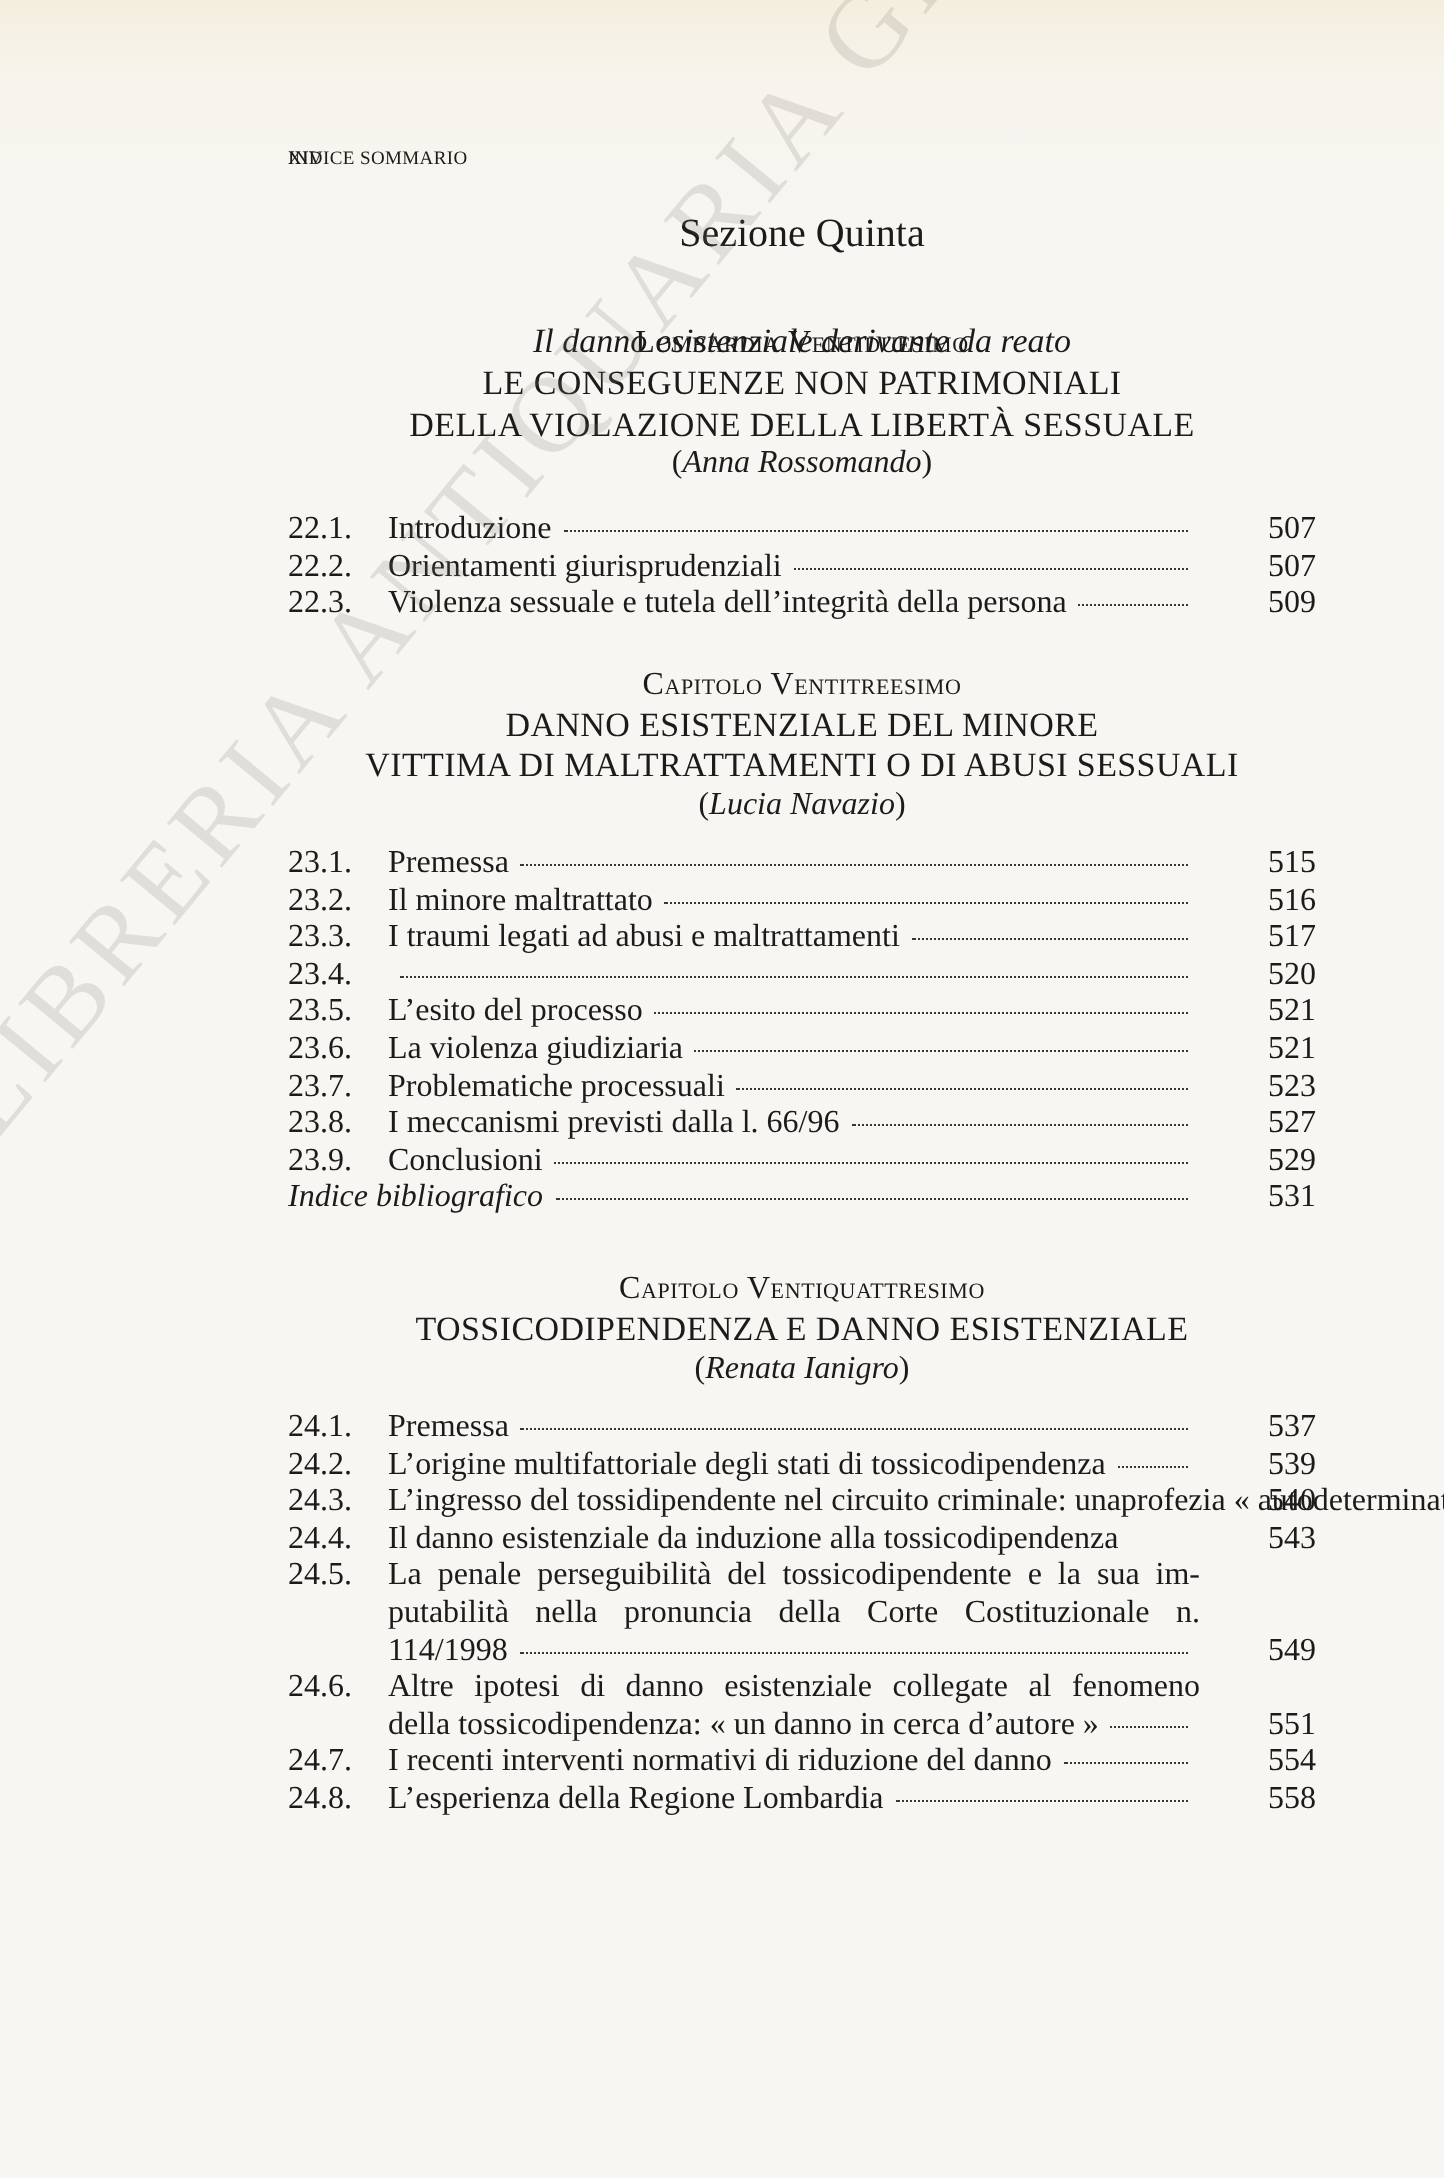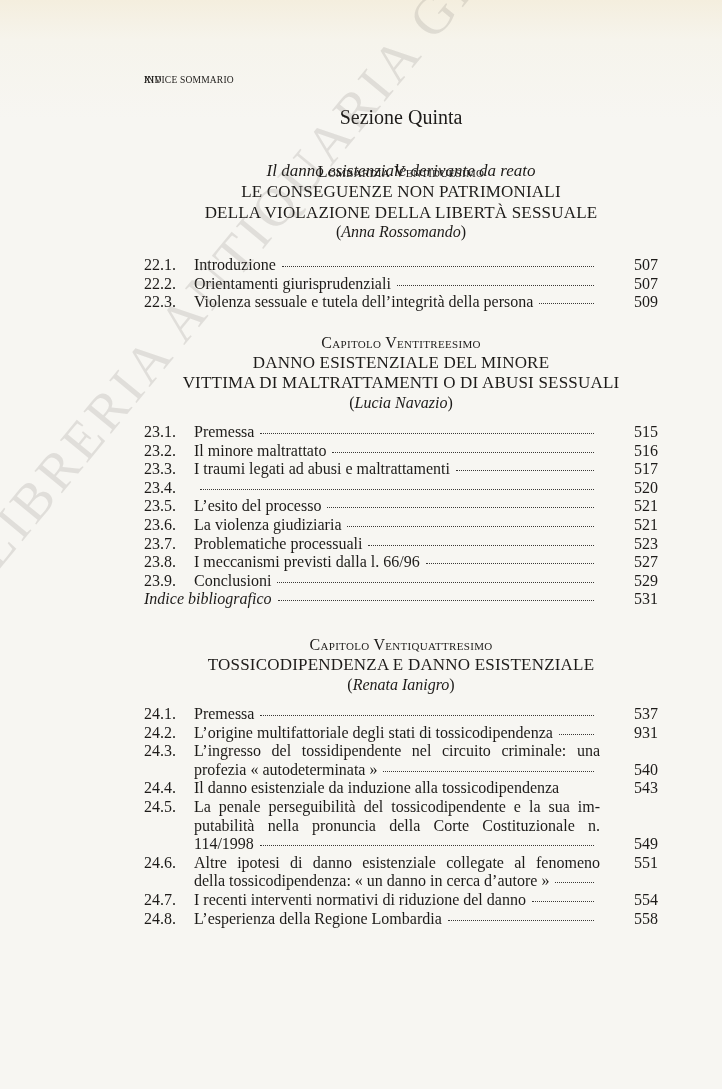--- a/index.html
+++ b/index.html
@@ -276,25 +276,25 @@
           <span class="toc-page">537</span>
         </div>
         <div class="toc-row" style="align-items: flex-end;">
           <span class="toc-num" style="align-self: flex-start;">24.2.</span>
           <span class="toc-body" style="flex-direction: column; align-items: stretch;">
             <span class="wrap-line">
               <span class="toc-text">L’origine multifattoriale degli stati di tossicodipendenza</span>
               <span class="toc-leader"></span>
             </span>
           </span>
-          <span class="toc-page">931</span>
+          <span class="toc-page">539</span>
         </div>
         <div class="toc-row multi" style="align-items: flex-end;">
           <span class="toc-num" style="align-self: flex-start;">24.3.</span>
-          <span class="toc-body" style="flex-direction: column; align-items: stretch;">
+          <span class="toc-body" style="flex-direction: row; align-items: stretch;">
             <span class="wrap-line justify"><span class="toc-text">L’ingresso del tossidipendente nel circuito criminale: una</span></span>
             <span class="wrap-line">
               <span class="toc-text">profezia « autodeterminata »</span>
               <span class="toc-leader"></span>
             </span>
           </span>
           <span class="toc-page">540</span>
         </div>
         <div class="toc-row" style="align-items: flex-end;">
           <span class="toc-num" style="align-self: flex-start;">24.4.</span>
@@ -311,21 +311,21 @@
           <span class="toc-body" style="flex-direction: column; align-items: stretch;">
             <span class="wrap-line justify"><span class="toc-text">La penale perseguibilità del tossicodipendente e la sua im-</span></span>
             <span class="wrap-line justify"><span class="toc-text">putabilità nella pronuncia della Corte Costituzionale n.</span></span>
             <span class="wrap-line">
               <span class="toc-text">114/1998</span>
               <span class="toc-leader"></span>
             </span>
           </span>
           <span class="toc-page">549</span>
         </div>
-        <div class="toc-row multi" style="align-items: flex-start;">
+        <div class="toc-row multi" style="align-items: flex-end;">
           <span class="toc-num" style="align-self: flex-start;">24.6.</span>
           <span class="toc-body" style="flex-direction: column; align-items: stretch;">
             <span class="wrap-line justify"><span class="toc-text">Altre ipotesi di danno esistenziale collegate al fenomeno</span></span>
             <span class="wrap-line">
               <span class="toc-text">della tossicodipendenza: « un danno in cerca d’autore »</span>
               <span class="toc-leader"></span>
             </span>
           </span>
           <span class="toc-page">551</span>
         </div>

